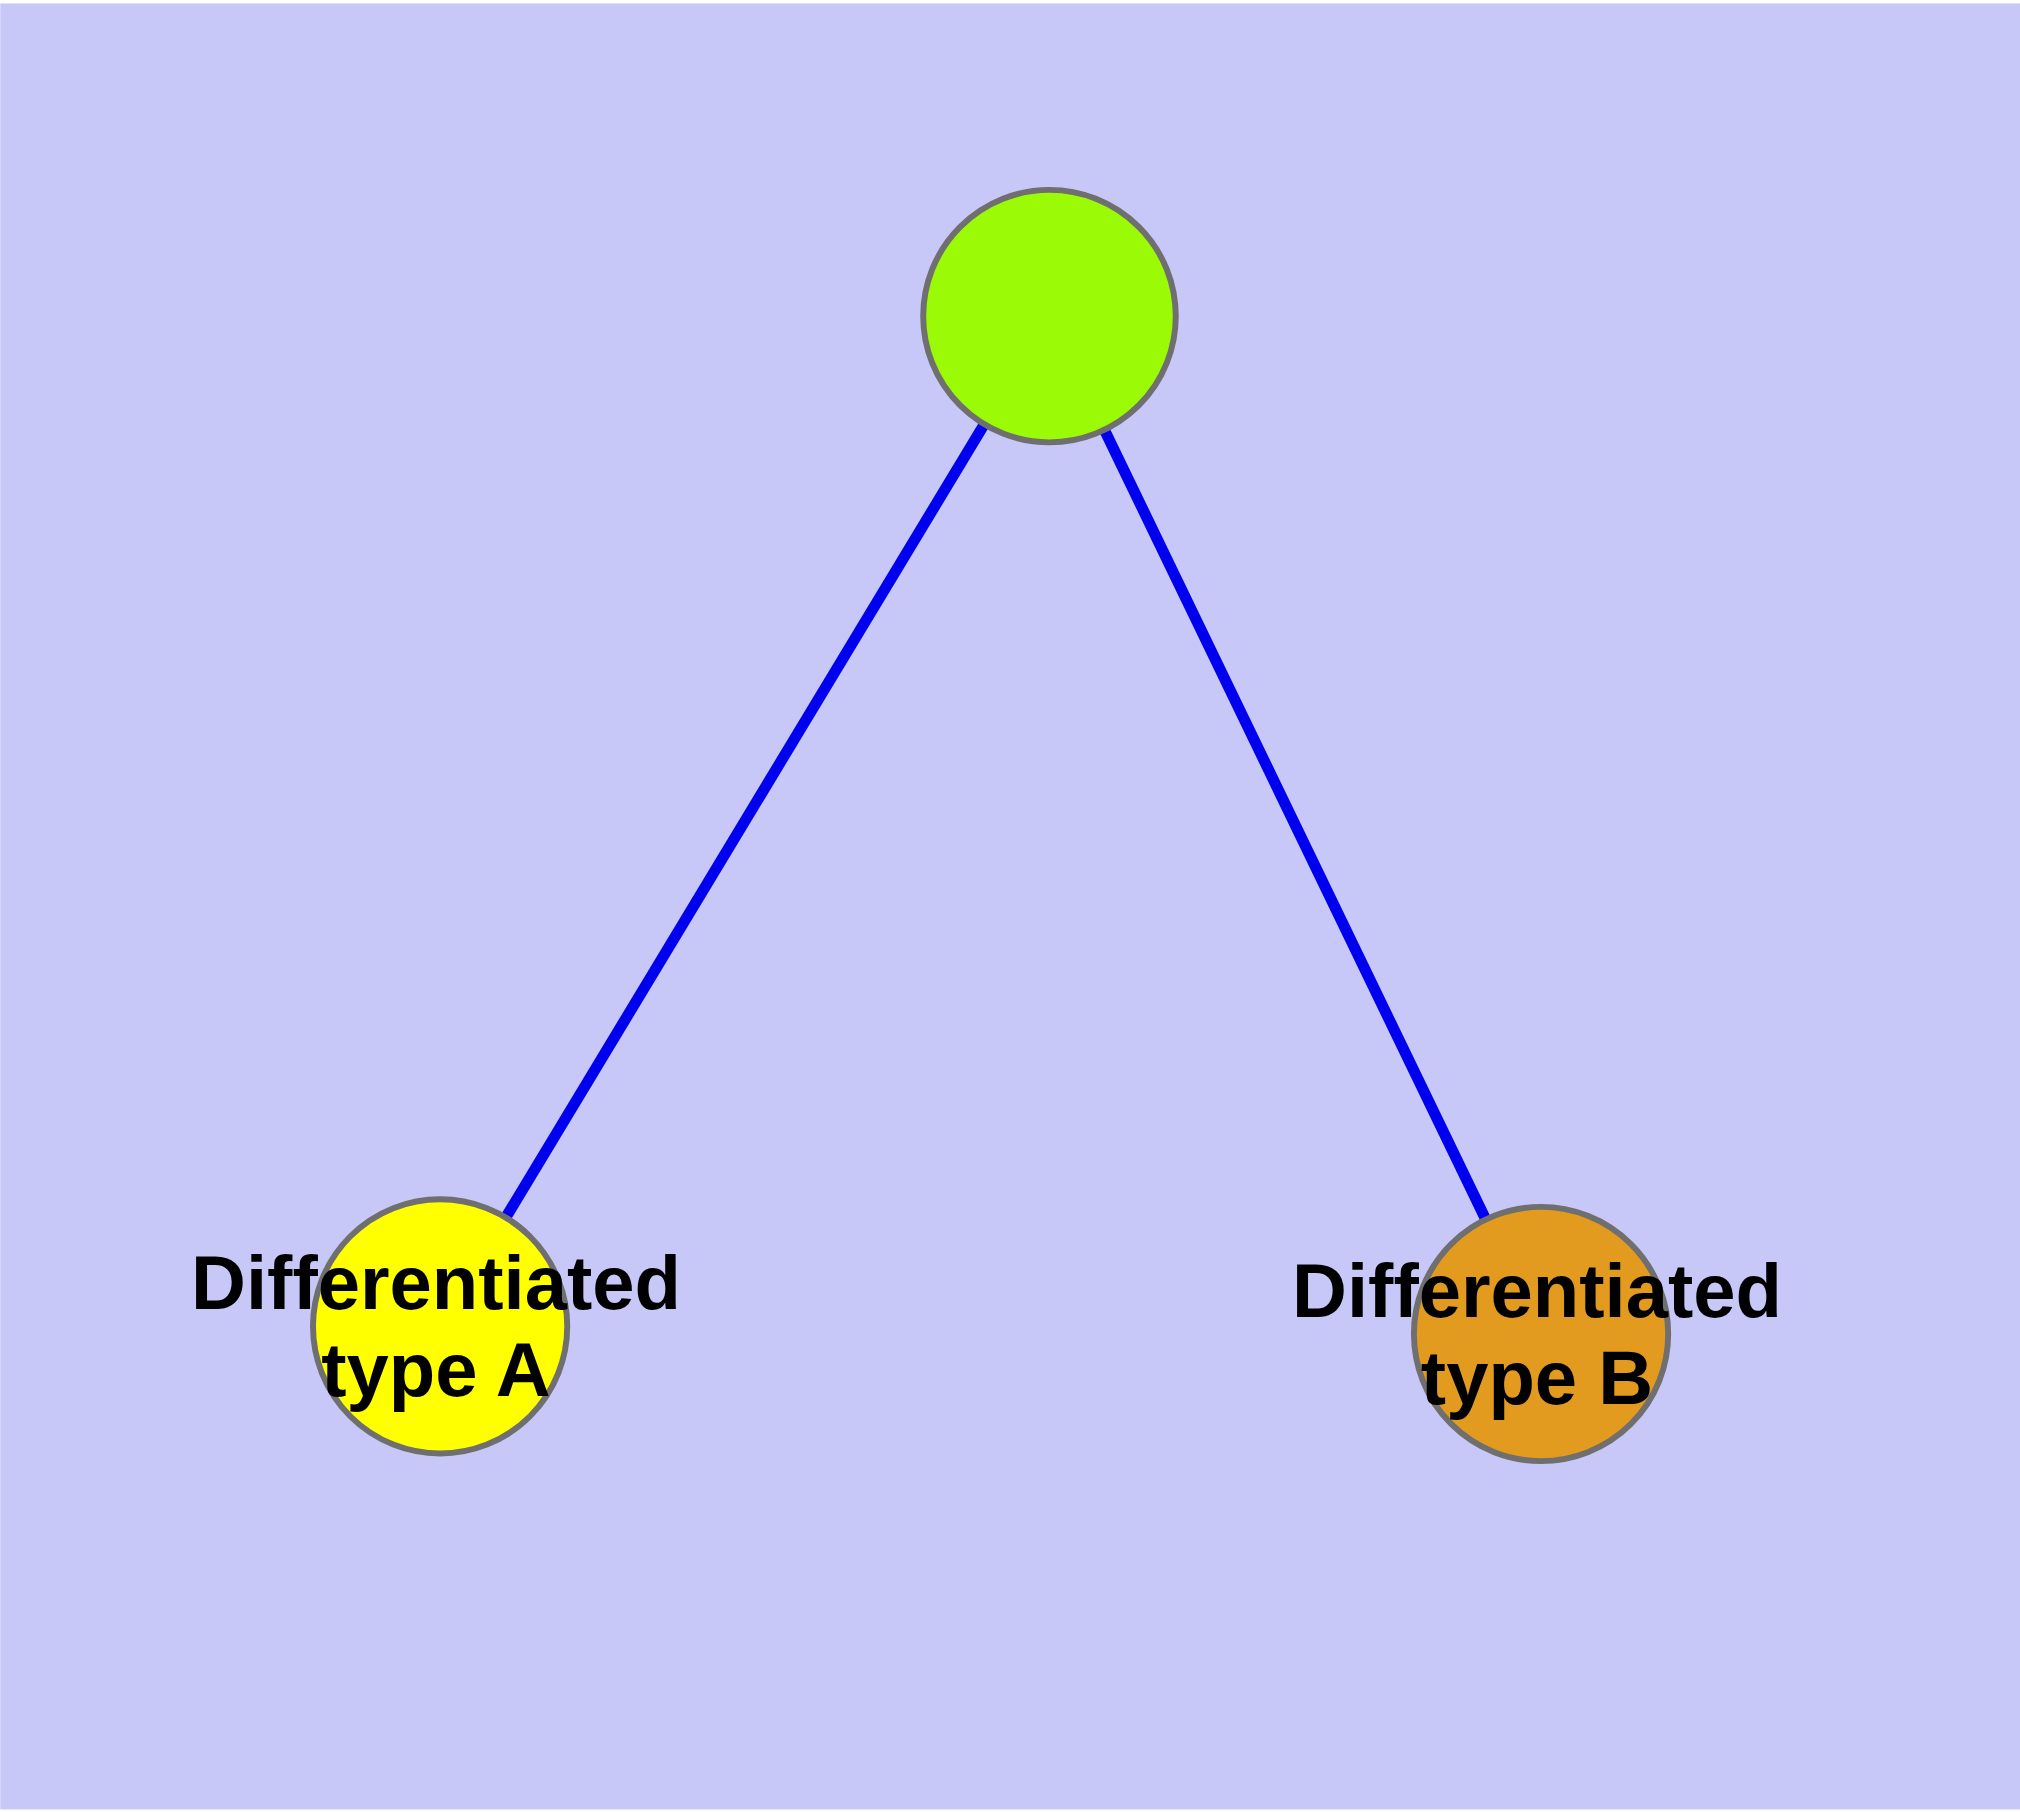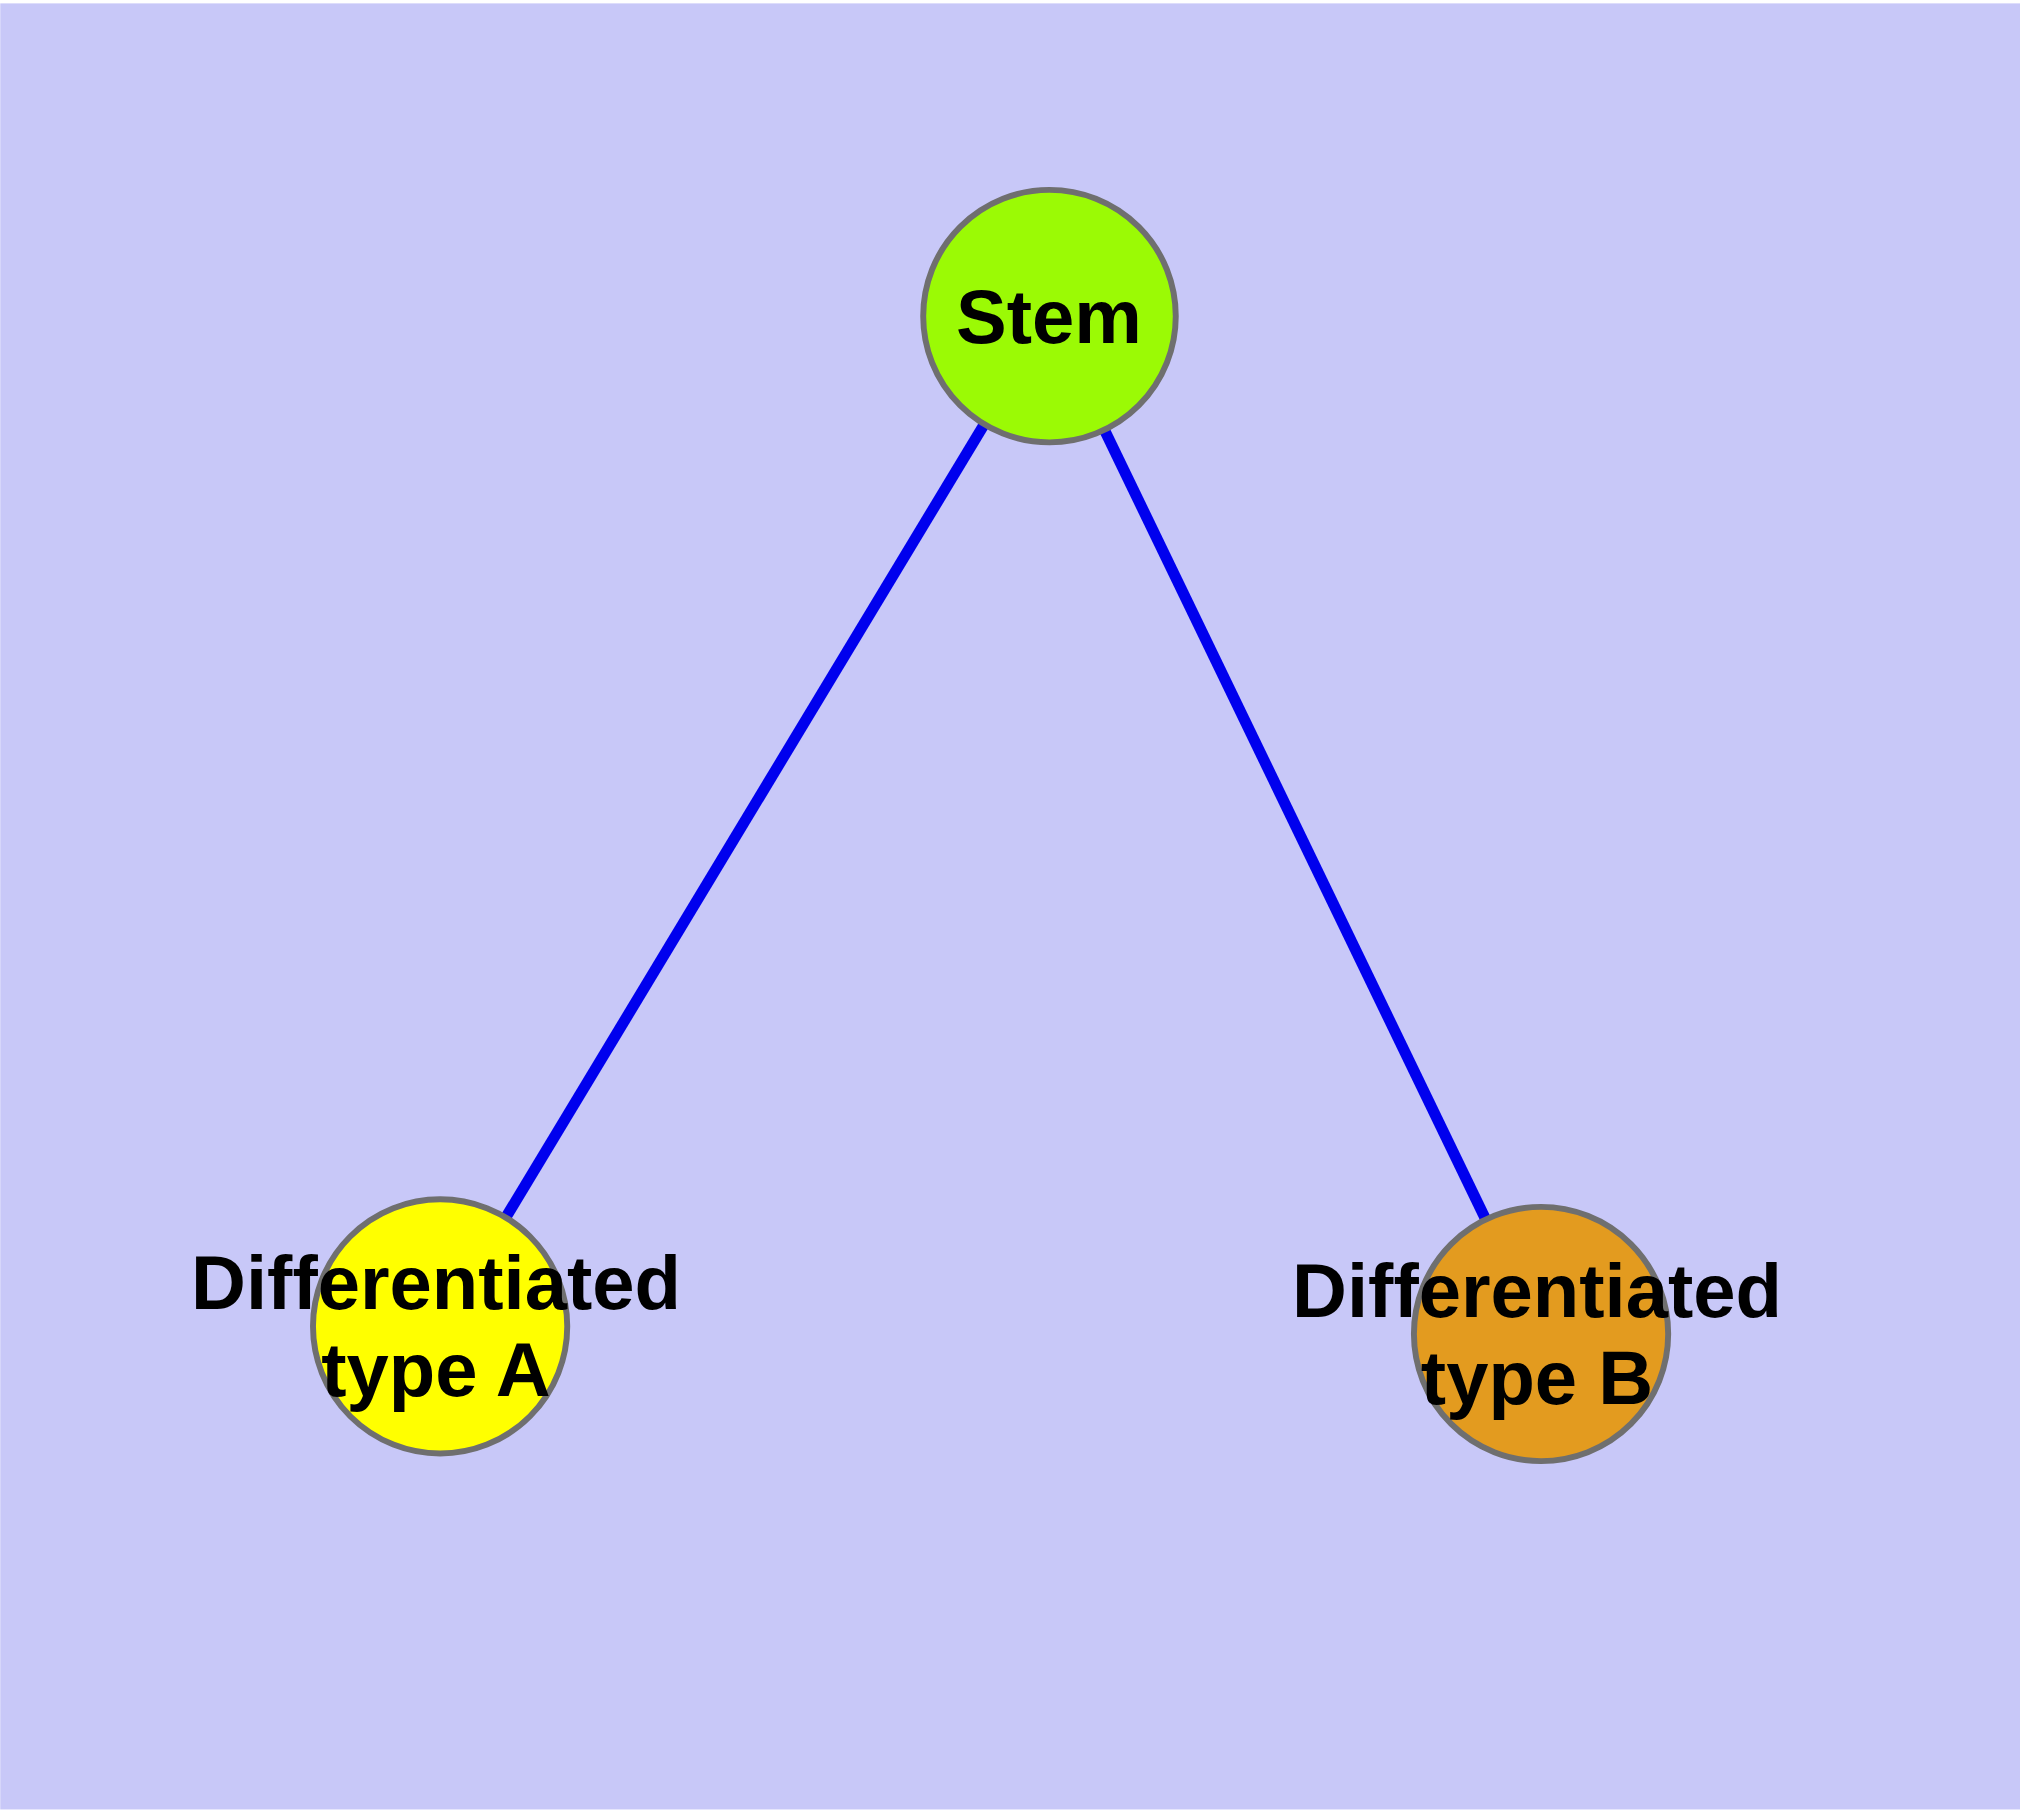--- a/index.html
+++ b/index.html
@@ -44,21 +44,20 @@
     <rect x="0" y="4" width="2384" height="2131" fill="#c8c8f8"></rect>
 
     <line x1="1238" y1="373" x2="519" y2="1565" stroke-width="13" stroke="#0000ee"></line>
     <line x1="1238" y1="373" x2="1818" y2="1574" stroke-width="13" stroke="#0000ee"></line>
 
     <circle cx="1238" cy="373" r="149" stroke-width="7" fill="#9bfa05" stroke="#6f6f6f"></circle>
     <circle cx="519" cy="1565" r="150" stroke-width="7" fill="#ffff00" stroke="#6f6f6f"></circle>
     <circle cx="1818" cy="1574" r="150" stroke-width="7" fill="#e39b1f" stroke="#6f6f6f"></circle>
   </svg>
 
-  <div class="node-label" style="left:1049px; top:316px;">Stem</div>
 
   <div class="node-label" style="left:436px; top:1326px;">Differentiated
 type A</div>
 
   <div class="node-label" style="left:1537px; top:1334px;">Differentiated
 type B</div>
 
 </div>
 
 

